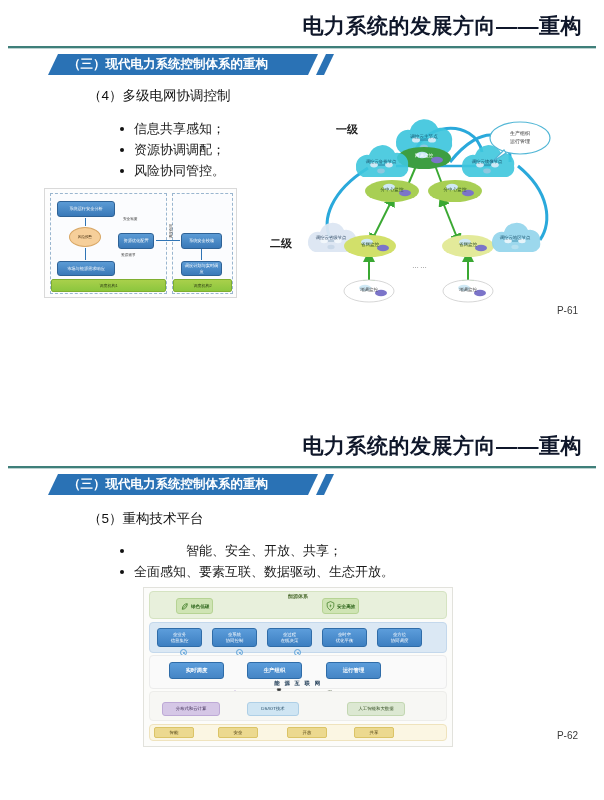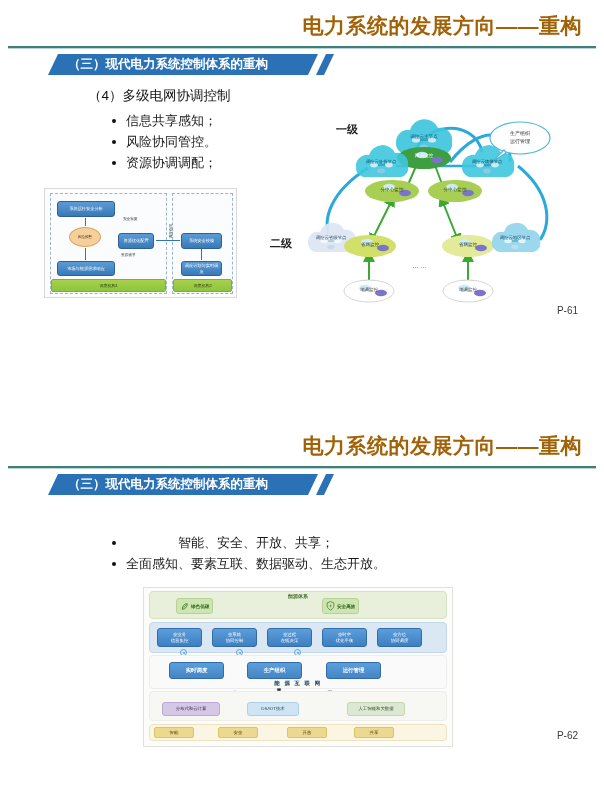--- a/index.html
+++ b/index.html
@@ -18,21 +18,21 @@
   #slide-1 { top: 0; height: 400px; }
   #slide-2 { top: 400px; height: 400px; }
 
   
   .slide-title {
     position: absolute;
     right: 22px;
     top: 12px;
     font-size: 21px;
     font-weight: bold;
-    color: #a16207;
+    color: #0f172a;
     letter-spacing: 0.5px;
     white-space: nowrap;
   }
   .title-rule {
     position: absolute;
     left: 8px; right: 8px;
     top: 46px;
     height: 2px;
     background: #3f7f7a;
   }
@@ -74,21 +74,21 @@
     top: 87px;
     font-size: 13.5px;
     font-weight: normal;
     color: #111;
     white-space: nowrap;
   }
   .bullets {
     position: absolute;
     left: 112px;
     top: 110px;
-    margin: 0;
+    margin: 8px;
     padding: 0;
     list-style: none;
   }
   .bullets li {
     font-size: 13px;
     color: #1a1a1a;
     line-height: 21px;
     position: relative;
     padding-left: 14px;
     white-space: nowrap;
@@ -327,22 +327,22 @@
   <div class="slide-title">电力系统的发展方向——重构</div>
   <div class="title-rule"></div>
 
   <div class="section-banner">（三）现代电力系统控制体系的重构</div>
   <div class="banner-tail"></div>
 
   <div class="sub-heading">（4）多级电网协调控制</div>
 
   <ul class="bullets">
     <li>信息共享感知；</li>
+    <li>资源协调调配；</li>
     <li>风险协同管控。</li>
-    <li>资源协调调配；</li>
   </ul>
 
   <div class="flow-diagram">
     <div class="flow-panel left"></div>
     <div class="flow-panel right"></div>
 
     <div class="fbox" style="left:12px; top:12px; width:58px; height:16px;">系统运行安全分析</div>
 
     <div class="foval" style="left:24px; top:38px; width:32px; height:20px;">风险预警</div>
 
@@ -498,20 +498,21 @@
 </div>
 
 <div class="slide" id="slide-2">
 
   <div class="slide-title" style="top:32px;">电力系统的发展方向——重构</div>
   <div class="title-rule" style="top:66px;"></div>
 
   <div class="section-banner" style="top:74px;">（三）现代电力系统控制体系的重构</div>
   <div class="banner-tail" style="top:74px;"></div>
 
+  <div class="sub-heading" style="top:110px;">（5）重构技术平台</div>
 
   <ul class="bullets" style="top:132px;text-align:center;">
     <li>智能、安全、开放、共享；</li>
     <li>全面感知、要素互联、数据驱动、生态开放。</li>
   </ul>
 
   <div class="page-num" style="top:330px;">P-62</div>
 </div>
 
 <div class="arch">

